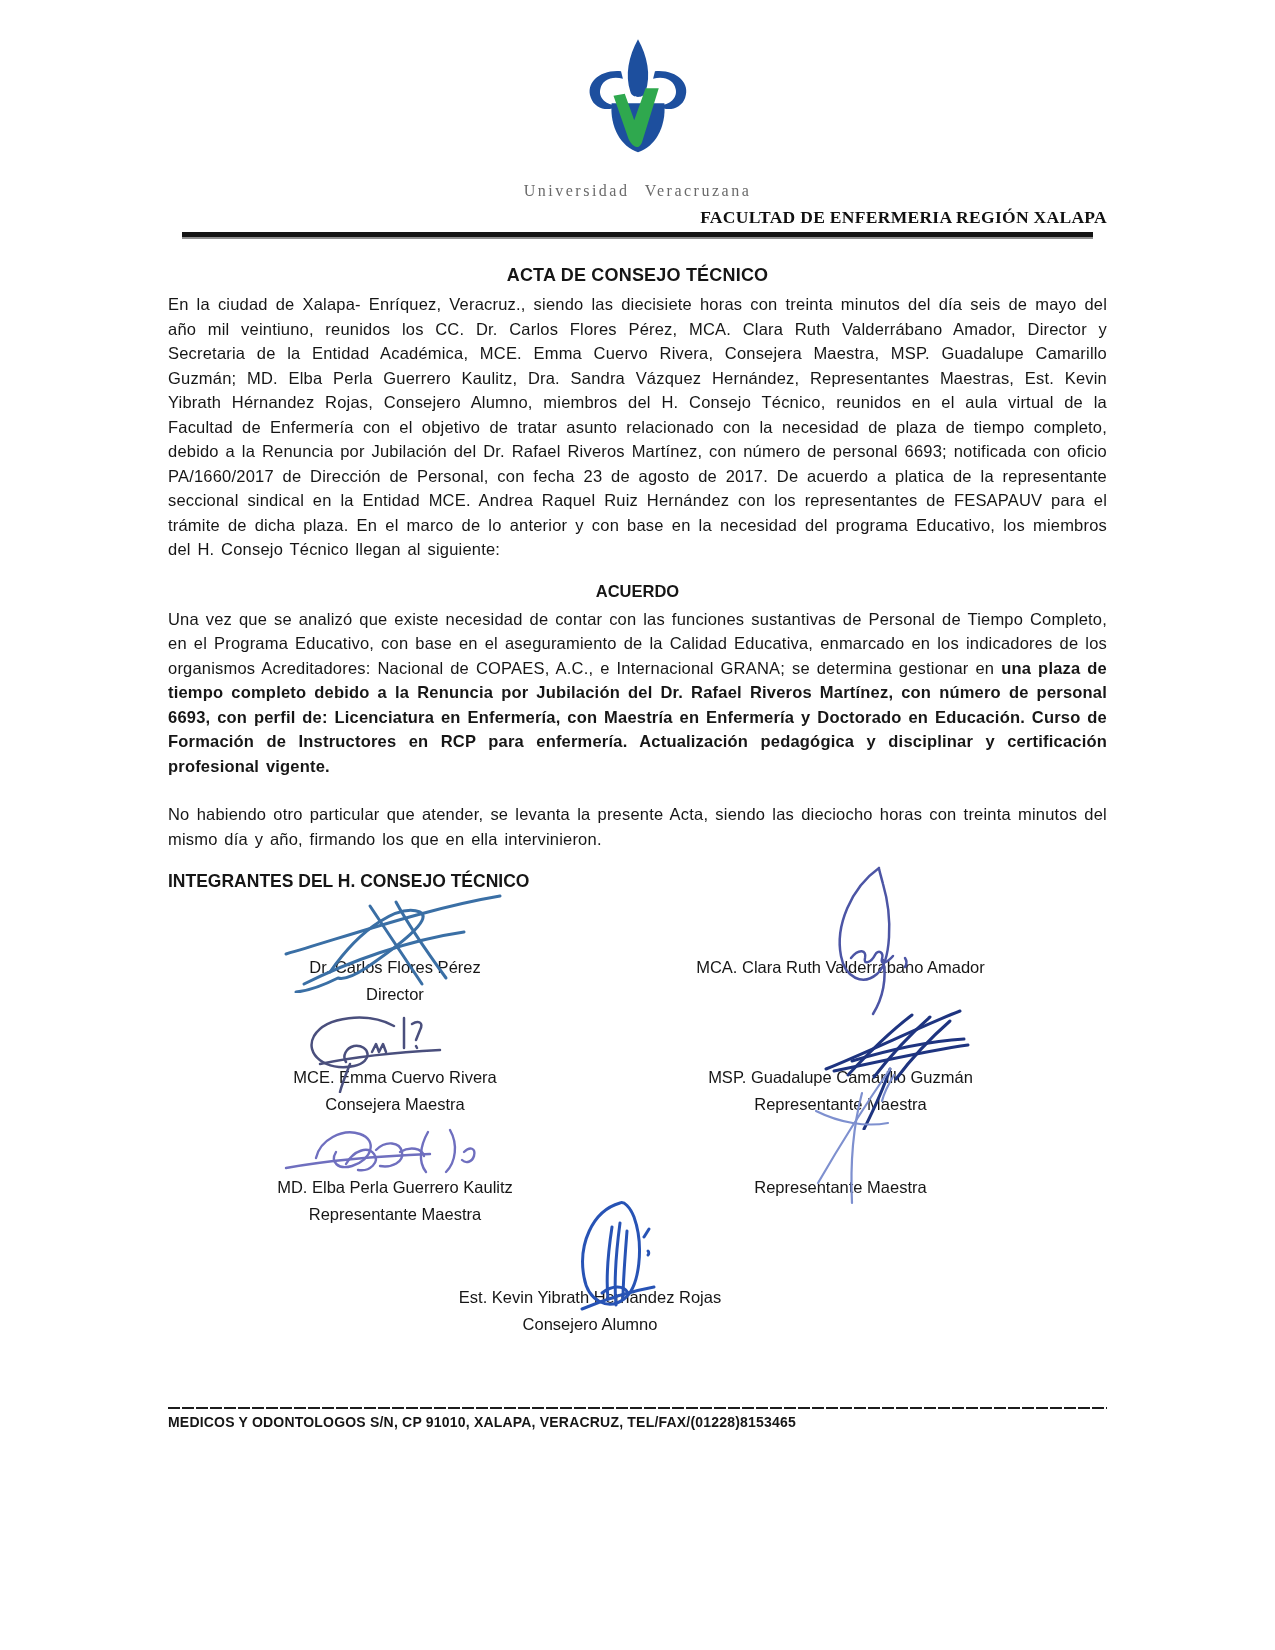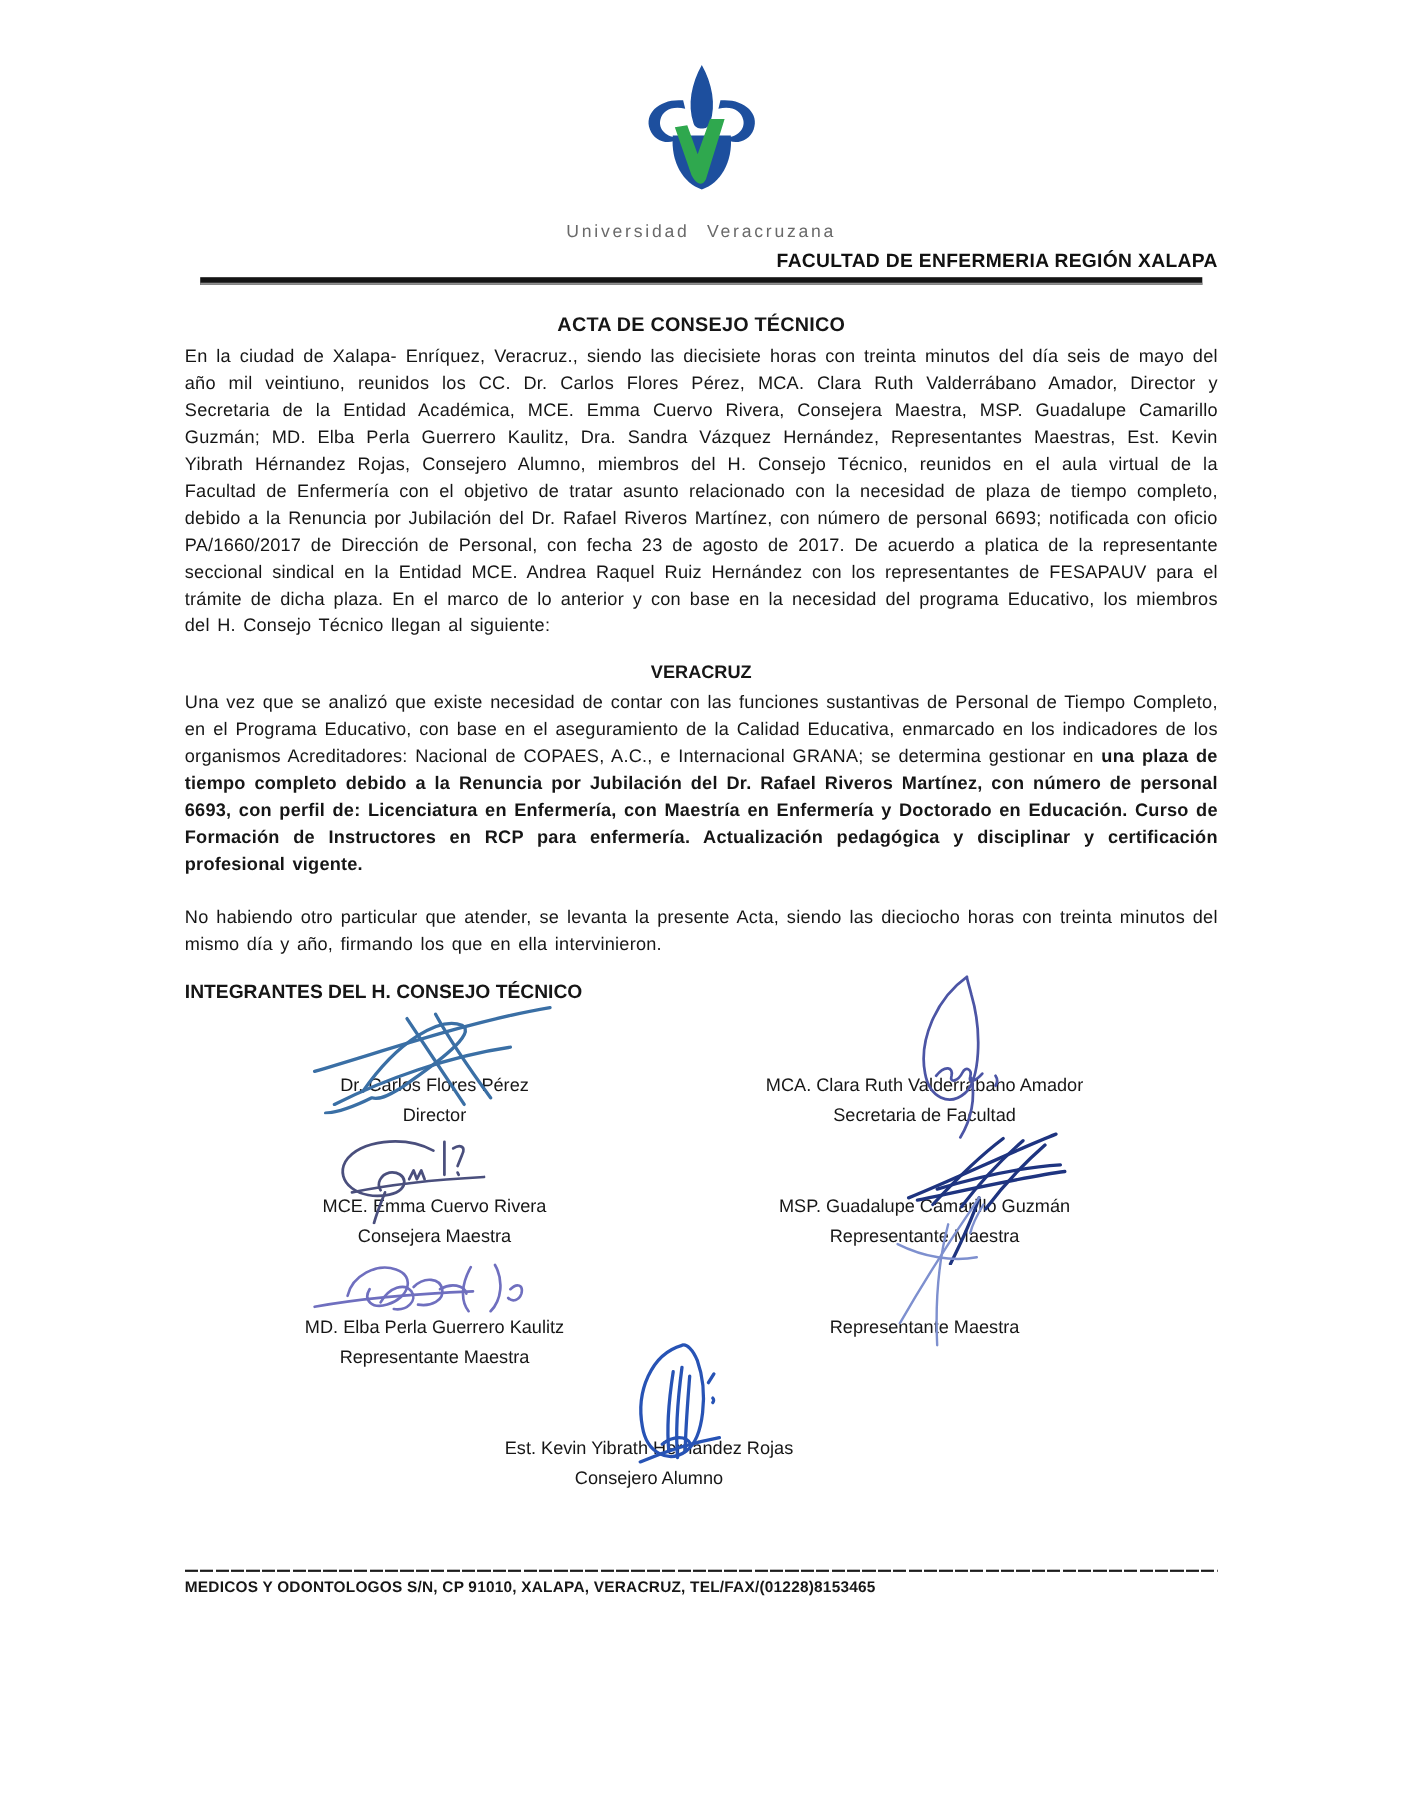--- a/index.html
+++ b/index.html
@@ -1,20 +1,20 @@
 <!DOCTYPE html>
 <html><head>
 <meta charset="utf-8">
 <style>
   html,body{margin:0;padding:0;background:#ffffff;}
   .page{position:relative;width:1275px;height:1650px;background:#fff;overflow:hidden;
         font-family:"Liberation Sans", sans-serif;color:#161616;}
   .content{margin:0 168px;width:939px;}
   
-  .logo-wrap{padding-top:56px;text-align:center;}
+  .logo-wrap{padding-top:36px;text-align:center;font-family:Liberation Serif, serif;}
   .logo-wrap svg{display:block;margin:0 auto;}
   .university-name{font-size:16px;color:#6a6a6a;letter-spacing:2.5px;word-spacing:9px;margin-top:2px;text-align:center;}
   .faculty-line{margin-top:7px;text-align:right;font-weight:bold;font-size:17.5px;letter-spacing:.3px;color:#111;}
   .header-rule{margin:4px 14px 0 14px;height:5px;background:#141414;border-bottom:2px solid #8f8f8f;}
   
   .doc-title{margin-top:26px;text-align:center;font-weight:bold;font-size:18px;letter-spacing:.2px;}
   p.body{font-size:16.5px;line-height:24.5px;text-align:justify;margin:6px 0 0 0;
          letter-spacing:.2px;word-spacing:2px;}
   .section-heading{margin-top:20px;text-align:center;font-weight:bold;font-size:16.5px;}
   p.closing{margin-top:24px;}
@@ -51,21 +51,21 @@
       </svg>
       <div class="university-name">Universidad Veracruzana</div>
       <div class="faculty-line">FACULTAD DE ENFERMERIA REGIÓN XALAPA</div>
       <div class="header-rule"></div>
     </div>
 
     <div class="doc-title">ACTA DE CONSEJO TÉCNICO</div>
 
     <p class="body">En la ciudad de Xalapa- Enríquez, Veracruz., siendo las diecisiete horas con treinta minutos del día seis de mayo del año mil veintiuno, reunidos los CC. Dr. Carlos Flores Pérez, MCA. Clara Ruth Valderrábano Amador, Director y Secretaria de la Entidad Académica, MCE. Emma Cuervo Rivera, Consejera Maestra, MSP. Guadalupe Camarillo Guzmán; MD. Elba Perla Guerrero Kaulitz, Dra. Sandra Vázquez Hernández, Representantes Maestras, Est. Kevin Yibrath Hérnandez Rojas, Consejero Alumno, miembros del H. Consejo Técnico, reunidos en el aula virtual de la Facultad de Enfermería con el objetivo de tratar asunto relacionado con la necesidad de plaza de tiempo completo, debido a la Renuncia por Jubilación del Dr. Rafael Riveros Martínez, con número de personal 6693; notificada con oficio PA/1660/2017 de Dirección de Personal, con fecha 23 de agosto de 2017. De acuerdo a platica de la representante seccional sindical en la Entidad MCE. Andrea Raquel Ruiz Hernández con los representantes de FESAPAUV para el trámite de dicha plaza. En el marco de lo anterior y con base en la necesidad del programa Educativo, los miembros del H. Consejo Técnico llegan al siguiente:</p>
 
-    <div class="section-heading">VERACRUZ</div>
+    <div class="section-heading">ACUERDO</div>
 
     <p class="body"><span>Una vez que se analizó que existe necesidad de contar con las funciones sustantivas de Personal de Tiempo Completo, en el Programa Educativo, con base en el aseguramiento de la Calidad Educativa, enmarcado en los indicadores de los organismos Acreditadores: Nacional de COPAES, A.C., e Internacional GRANA; se determina gestionar en </span><b class="run">una plaza de tiempo completo debido a la Renuncia por Jubilación del Dr. Rafael Riveros Martínez, con número de personal 6693, con perfil de: Licenciatura en Enfermería, con Maestría en Enfermería y Doctorado en Educación. Curso de Formación de Instructores en RCP para enfermería. Actualización pedagógica y disciplinar y certificación profesional vigente.</b></p>
 
     <p class="body closing">No habiendo otro particular que atender, se levanta la presente Acta, siendo las dieciocho horas con treinta minutos del mismo día y año, firmando los que en ella intervinieron.</p>
 
     <div class="integrantes-heading">INTEGRANTES DEL H. CONSEJO TÉCNICO</div>
 
     <div class="sig-grid">
 
       <div class="sig-cell">
@@ -85,21 +85,20 @@
       <div class="sig-cell right">
         <svg class="sig-ink" style="left:195px;top:-38px;" width="130" height="155" viewBox="0 0 130 155" color="#4c55a5">
           <g stroke-width="2.5">
             <path d="M62,6 C34,26 18,64 24,94 C28,116 46,124 60,112 C74,100 76,56 66,22 C64,14 62,8 62,6"></path>
             <path d="M34,96 C42,86 50,88 48,96 C46,103 54,101 58,93 C61,87 67,90 65,97 C63,103 70,101 76,94"></path>
             <path d="M66,98 C70,116 66,136 56,152"></path>
             <path d="M88,96 C90,99 90,102 88,105"></path>
           </g>
         </svg>
         <div class="sig-name">MCA. Clara Ruth Valderrábano Amador</div>
-        <div class="sig-role">Secretaria de Facultad</div>
       </div>
 
       <div class="sig-cell">
         <svg class="sig-ink" style="left:130px;top:-2px;" width="150" height="85" viewBox="0 0 150 85" color="#4a4f7d">
           <g stroke-width="2.5">
             <path d="M96,18 C70,4 28,8 16,28 C6,46 28,64 56,58 C76,54 72,36 56,38 C48,40 44,48 48,54"></path>
             <path d="M52,56 C48,66 44,76 42,84"></path>
             <path d="M74,44 L78,36 L81,44 L85,36 L88,44"></path>
             <path d="M106,10 L106,40"></path>
             <path d="M114,16 C120,12 126,14 122,22 L118,32"></path>

